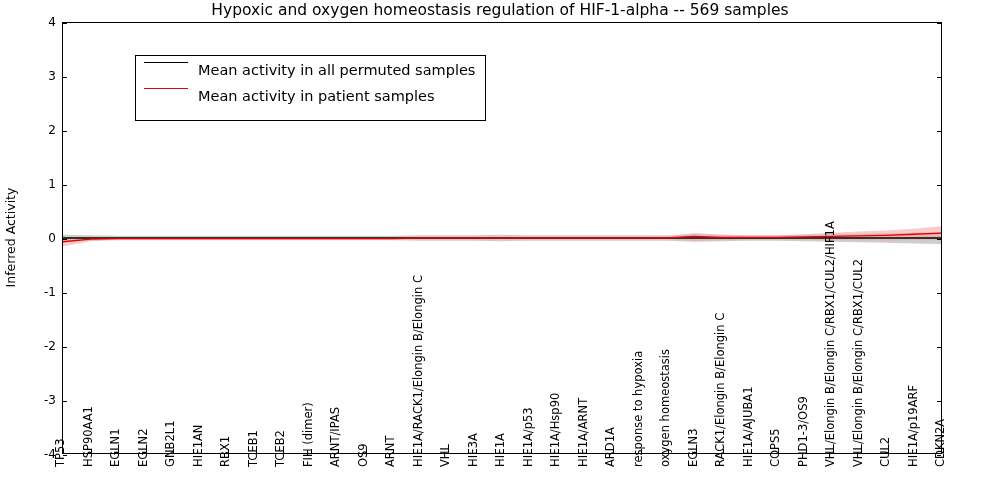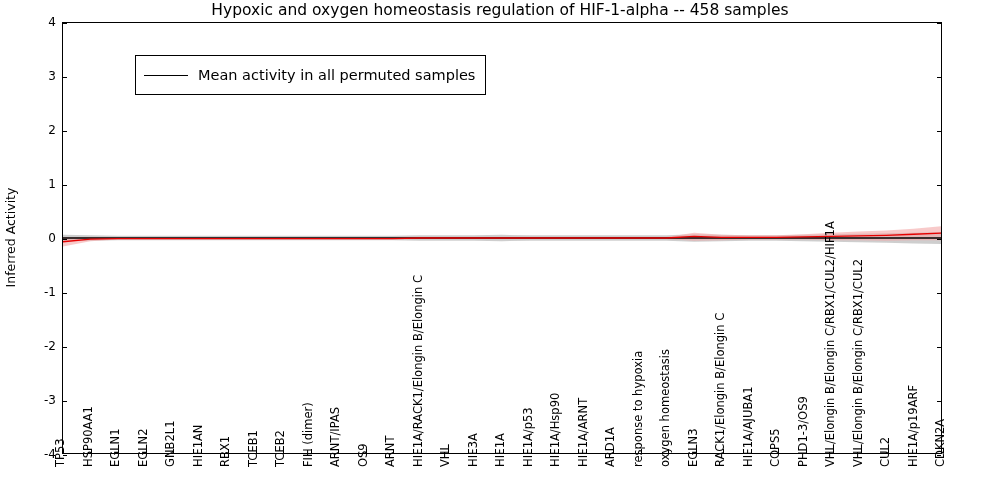--- a/index.html
+++ b/index.html
@@ -118,21 +118,21 @@
     position: absolute;
     left: 72px;
     top: 32px;
     border: 1px solid #000;
     background: #ffffff;
     padding: 6px 10px 6px 8px;
     box-sizing: border-box;
   }
   .legend-row {
     display: flex;
-    align-items: center;
+    align-items: flex-start;
     height: 26px;
   }
   .legend-line {
     width: 44px;
     height: 0;
     border-top: 1.3px solid #000;
     margin-right: 10px;
   }
   .legend-line.red {
     border-top-color: #e60000;
@@ -149,21 +149,21 @@
     width: 100%;
     height: 100%;
     display: block;
   }
 </style>
 </head>
 <body>
 
 <div id="figure">
 
-  <div id="chart-title">Hypoxic and oxygen homeostasis regulation of HIF-1-alpha -- 458 samples</div>
+  <div id="chart-title">Hypoxic and oxygen homeostasis regulation of HIF-1-alpha -- 569 samples</div>
 
   <div class="ylabel-wrap">
     <span>Inferred Activity</span>
   </div>
 
   <div id="yticks">
       <div class="ytick-label" style="top: 454px; left: 14px; right: auto; width: 42px;">-4</div>
       <div class="ytick-label" style="top: 400px; left: 14px; right: auto; width: 42px;">-3</div>
       <div class="ytick-label" style="top: 346px; left: 14px; right: auto; width: 42px;">-2</div>
       <div class="ytick-label" style="top: 292px; left: 14px; right: auto; width: 42px;">-1</div>
@@ -270,17 +270,21 @@
         <div class="xtick-label" style="left: 829px; top: 430px; position: absolute;">CUL2</div>
         <div class="xtick-label" style="left: 856.5px; top: 430px; position: absolute;">HIF1A/p19ARF</div>
         <div class="xtick-label" style="left: 884px; top: 430px; position: absolute;">CDKN2A</div>
       </div>
 
     <div id="legend">
       <div class="legend-row">
         <span class="legend-line"></span>
         <span class="legend-text">Mean activity in all permuted samples</span>
       </div>
+      <div class="legend-row">
+        <span class="legend-line red"></span>
+        <span class="legend-text">Mean activity in patient samples</span>
+      </div>
     </div>
   </div>
 
 
 </div>
 
 </body></html>

